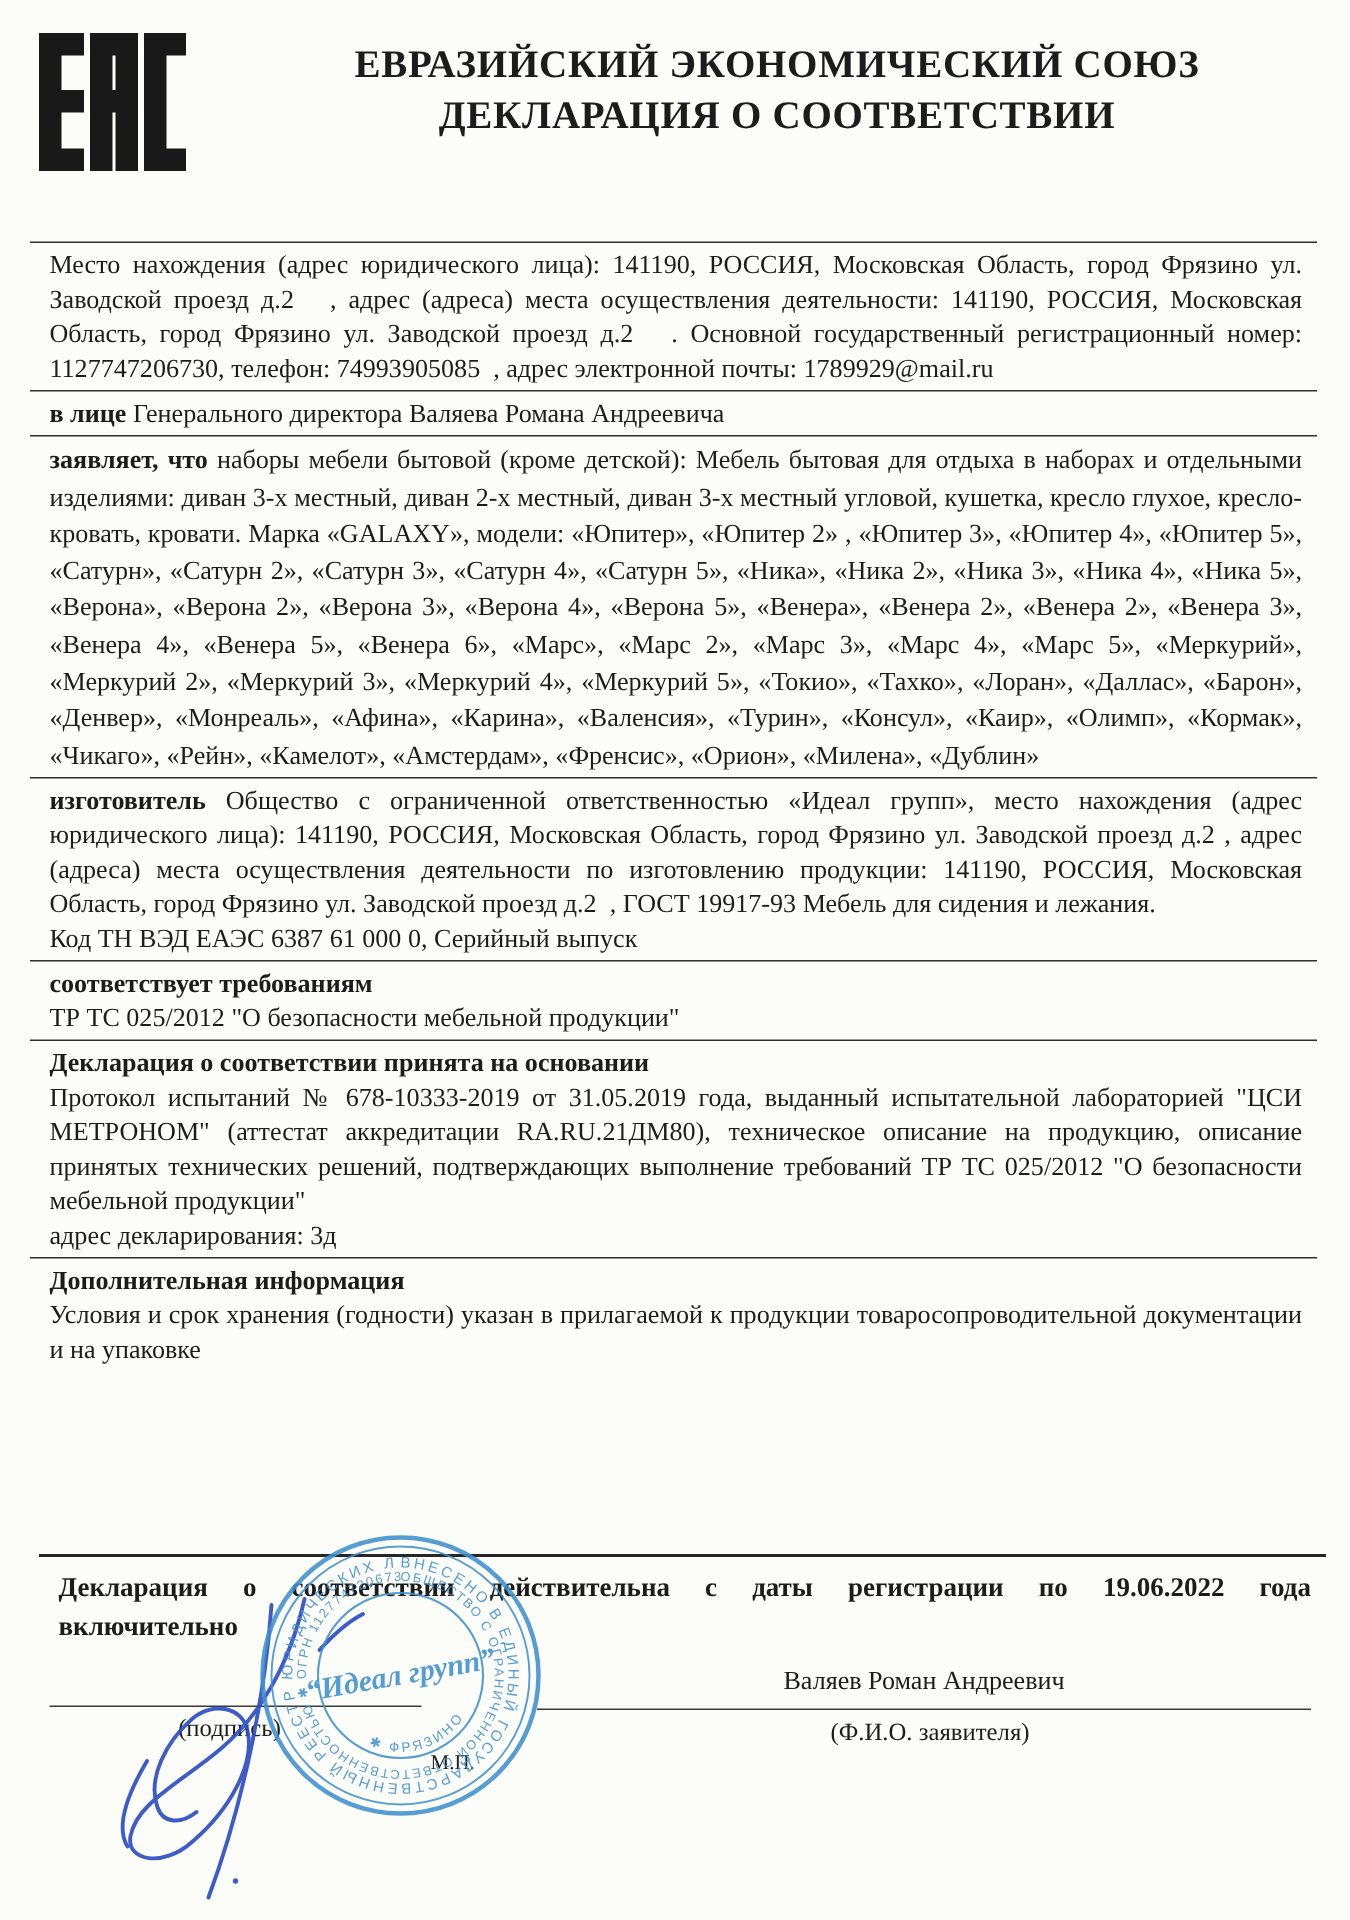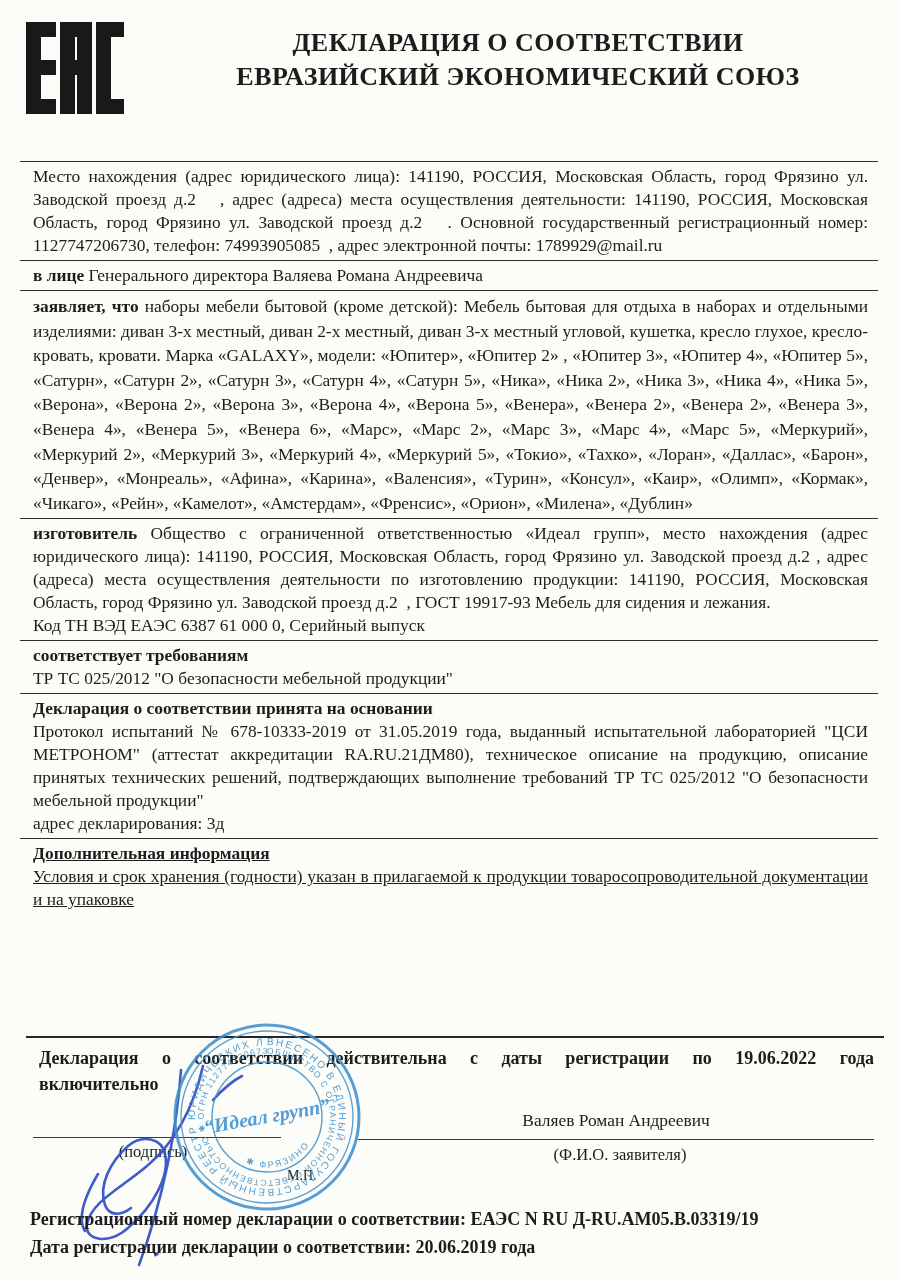--- a/index.html
+++ b/index.html
@@ -25,21 +25,21 @@
   }
   .doc-body section { border-top:1.6px solid #2e2e2e; padding:3px 10px 3px 13px; }
   .doc-body b { font-weight:bold; }
   .sec-applicant { padding:5px 10px 7px 13px; }
   .sec-in-person { padding-bottom:6px; }
   .sec-declares p { line-height:24.6px; }
   .sec-declares { padding-bottom:4px; }
   .sec-manufacturer { padding-top:2px; padding-bottom:1px; }
   .sec-compliance { padding-bottom:4px; }
   .sec-basis { padding-bottom:4px; }
-  .sec-additional { padding-bottom:20px;text-decoration:underline; }
+  .sec-additional { padding-bottom:20px; }
   .just { text-align:justify; }
   
   .validity {
     position:absolute; top:1036px; left:26px; width:858px;
     border-top:2.2px solid #262626;
     padding:7px 10px 0 13px;
     font-weight:bold; font-size:18px; line-height:26px;
     text-align:justify; word-spacing:6.5px;
   }
   
@@ -72,22 +72,22 @@
       <rect x="51" y="0" width="15" height="92"></rect>
       <rect x="34" y="0" width="32" height="15"></rect>
       <rect x="34" y="38" width="32" height="15"></rect>
       <rect x="70" y="0" width="15" height="92"></rect>
       <rect x="70" y="0" width="28" height="15"></rect>
       <rect x="70" y="77" width="28" height="15"></rect>
     </g>
   </svg>
 
   <div class="doc-title">
+    <div>ЕВРАЗИЙСКИЙ ЭКОНОМИЧЕСКИЙ СОЮЗ</div>
     <div>ДЕКЛАРАЦИЯ О СООТВЕТСТВИИ</div>
-    <div>ЕВРАЗИЙСКИЙ ЭКОНОМИЧЕСКИЙ СОЮЗ</div>
   </div>
 
   <div class="doc-body">
 
 
     <section class="sec-location">
       <p class="just">Место нахождения (адрес юридического лица): 141190, РОССИЯ, Московская Область, город Фрязино ул. Заводской проезд д.2&nbsp;&nbsp;&nbsp;, адрес (адреса) места осуществления деятельности: 141190, РОССИЯ, Московская Область, город Фрязино ул. Заводской проезд д.2&nbsp;&nbsp;&nbsp;. Основной государственный регистрационный номер: 1127747206730, телефон: 74993905085&nbsp;&nbsp;, адрес электронной почты: 1789929@mail.ru</p>
     </section>
 
     <section class="sec-in-person">
@@ -156,18 +156,14 @@
     </text>
     <text font-family="Liberation Sans, sans-serif" font-size="8.6" letter-spacing="1.2" fill="#4091cf">
       <textPath href="#ringCompany">ОБЩЕСТВО С ОГРАНИЧЕННОЙ ОТВЕТСТВЕННОСТЬЮ ✱ ОГРН 1127747206730</textPath>
     </text>
     <text font-family="Liberation Sans, sans-serif" font-size="9" letter-spacing="2" fill="#4091cf">
       <textPath href="#ringCity" startOffset="28%">✱ ФРЯЗИНО ✱</textPath>
     </text>
     <text x="96" y="104" text-anchor="middle" font-size="20" font-weight="bold" font-style="italic" fill="#3c8fd0" transform="rotate(-10 96 98)">“Идеал групп”</text>
   </svg>
 
-  <div class="registration">
-    <div>Регистрационный номер декларации о соответствии: ЕАЭС N RU Д-RU.АМ05.В.03319/19</div>
-    <div>Дата регистрации декларации о соответствии: 20.06.2019 года</div>
-  </div>
 
 </div>
 
 </body></html>

